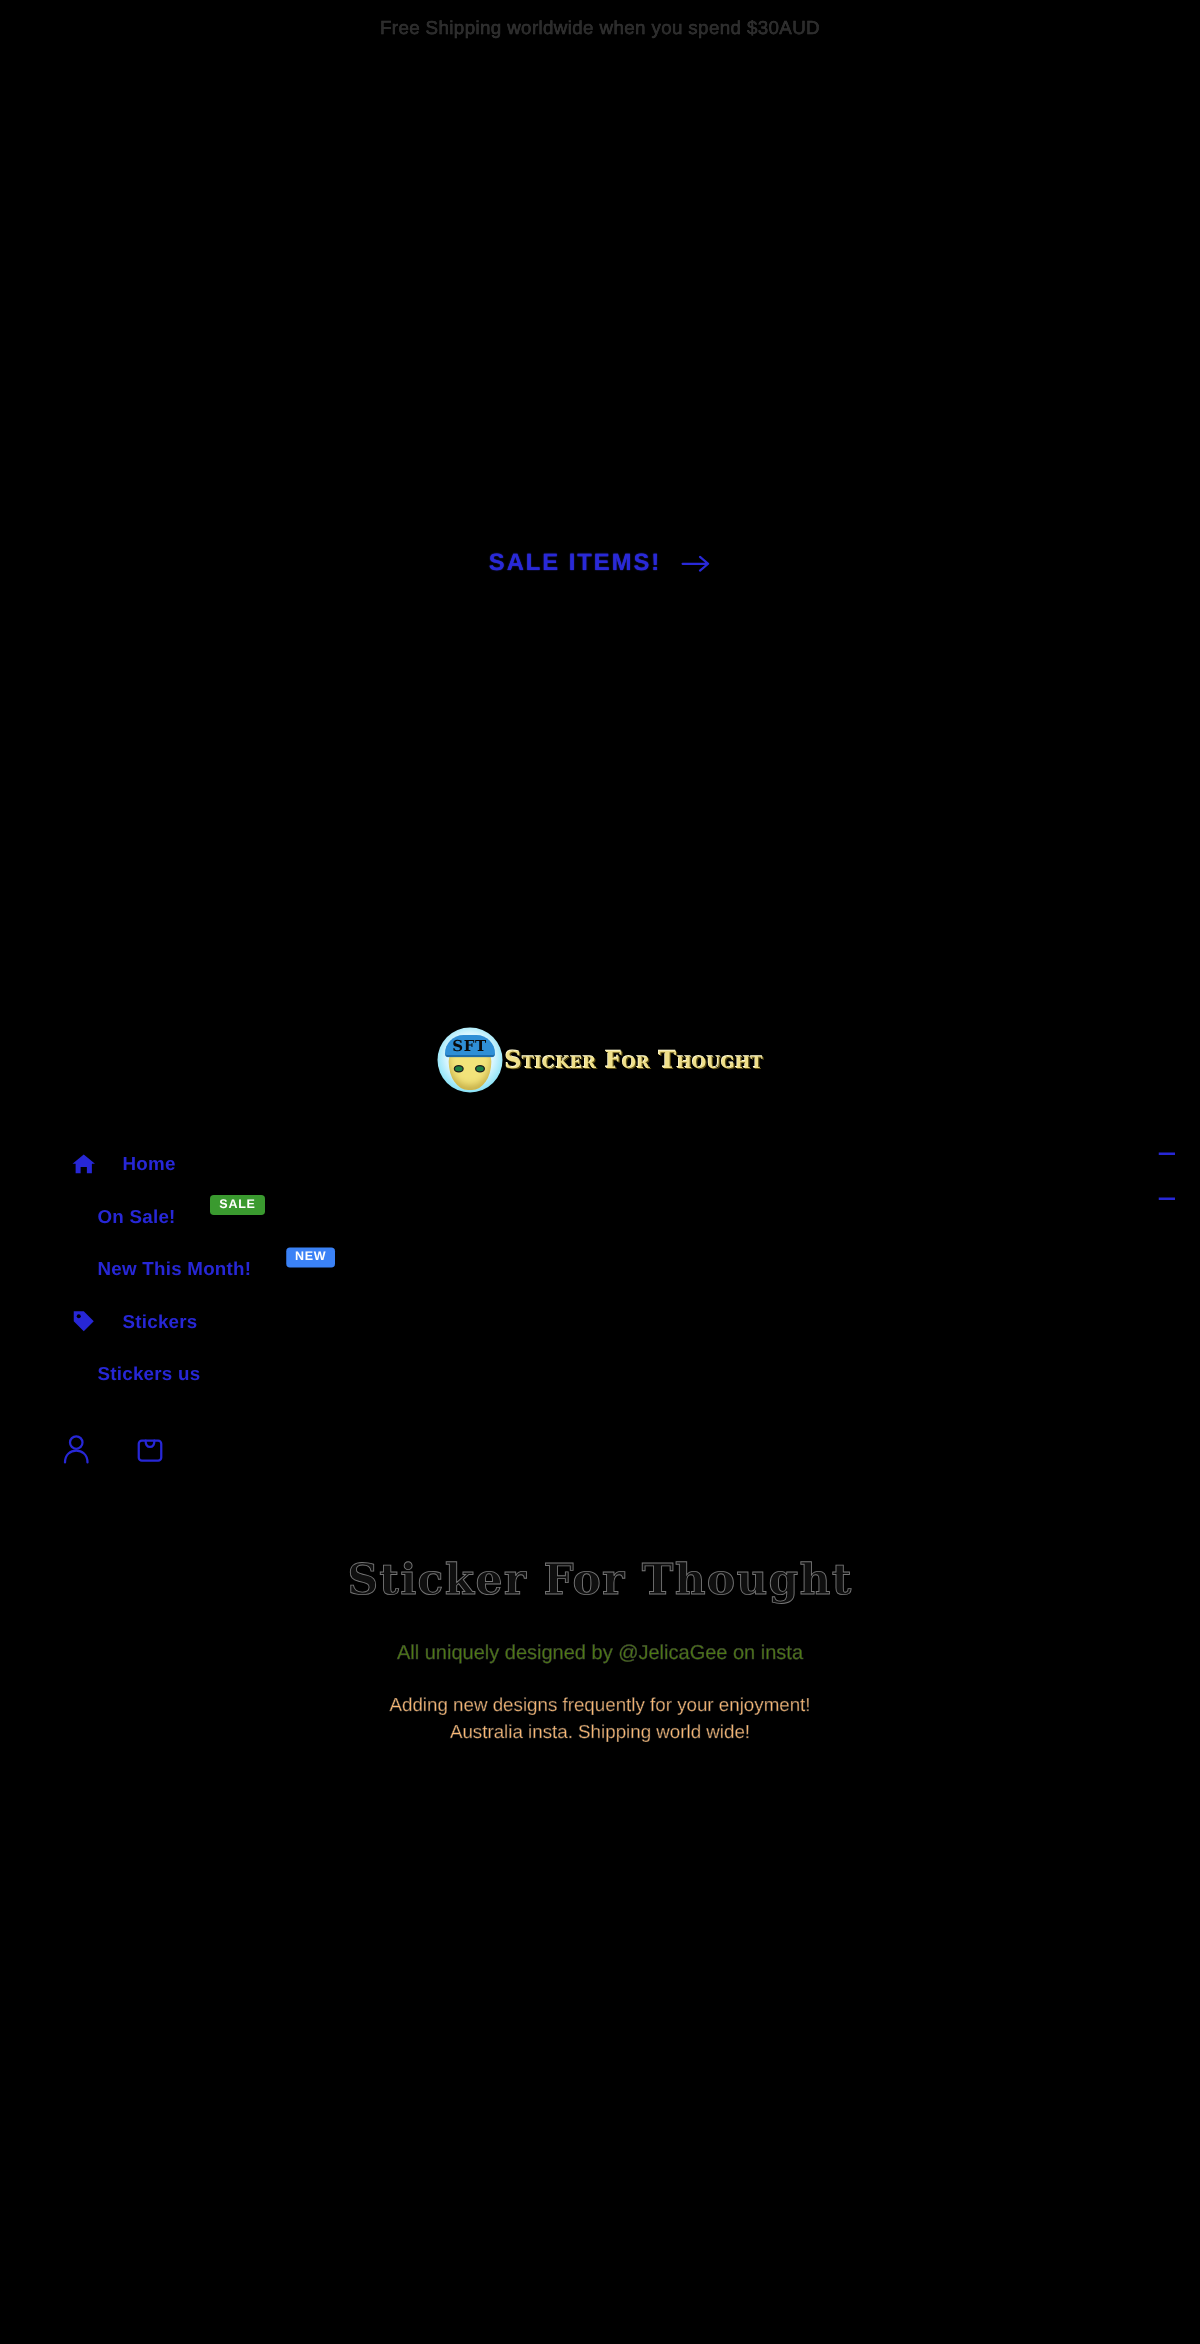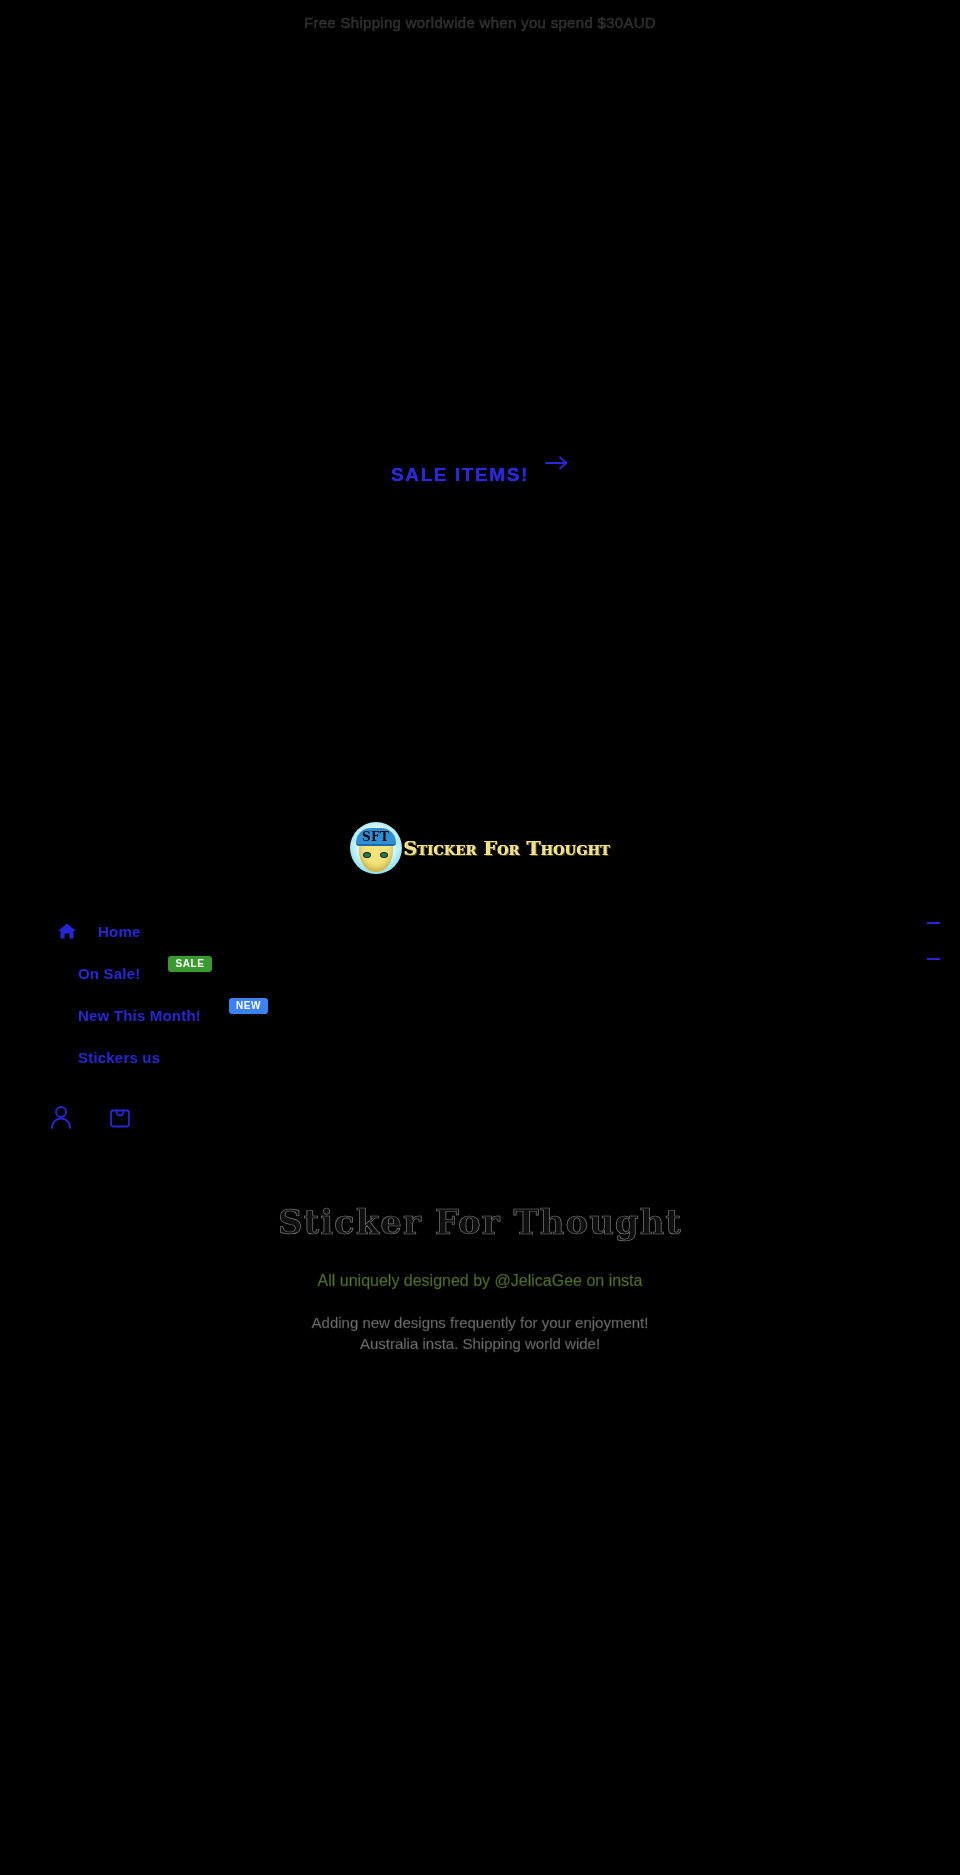--- a/index.html
+++ b/index.html
@@ -52,21 +52,20 @@
     gap: 16px;
   }
   .sale-items-link {
     font-size: 19px;
     font-weight: 700;
     letter-spacing: 1.6px;
     color: #2929d8;
     text-decoration: none;
     white-space: nowrap;
     text-shadow: 0 0 1px #3a3ae8;
-    margin-top: 24px;
   }
   .arrow-icon svg { display: block; }
 
   
   .site-header {
     position: relative;
     width: 960px;
     background: #000;
     padding-top: 18px;
   }
@@ -219,21 +218,21 @@
     white-space: nowrap;
   }
   .intro-sub {
     font-size: 16px;
     color: #4d7c0f;
     -webkit-text-stroke: 0.35px #3d3d3d;
     margin-bottom: 22px;
   }
   .intro-line {
     font-size: 15px;
-    color: #737373;
+    color: #fdba74;
     -webkit-text-stroke: 0.35px #3d3d3d;
     line-height: 21px;
   }
 
   .page-filler { width: 960px; height: 420px; background: #000; }
 </style>
 </head>
 <body>
 
 <div class="announcement-bar">
@@ -287,20 +286,29 @@
     <a class="nav-item indented" href="#">
       <span class="nav-label">On Sale!</span>
       <span class="badge sale">SALE</span>
     </a>
 
     <a class="nav-item indented" href="#">
       <span class="nav-label">New This Month!</span>
       <span class="badge new">NEW</span>
     </a>
 
+    <a class="nav-item" href="#">
+      <span class="nav-icon">
+        <svg width="20" height="20" viewBox="0 0 20 20">
+          <path d="M2 2 H10 L18 10 L10 18 L2 10 Z" fill="#2727d6"></path>
+          <circle cx="6" cy="6" r="1.6" fill="#000"></circle>
+        </svg>
+      </span>
+      <span class="nav-label">Stickers</span>
+    </a>
 
     <a class="nav-item indented" href="#">
       <span class="nav-label">Stickers us</span>
     </a>
 
   </nav>
 
   <div class="header-actions">
     <a class="action-icon" href="#">
       <svg width="22" height="24" viewBox="0 0 22 24">

